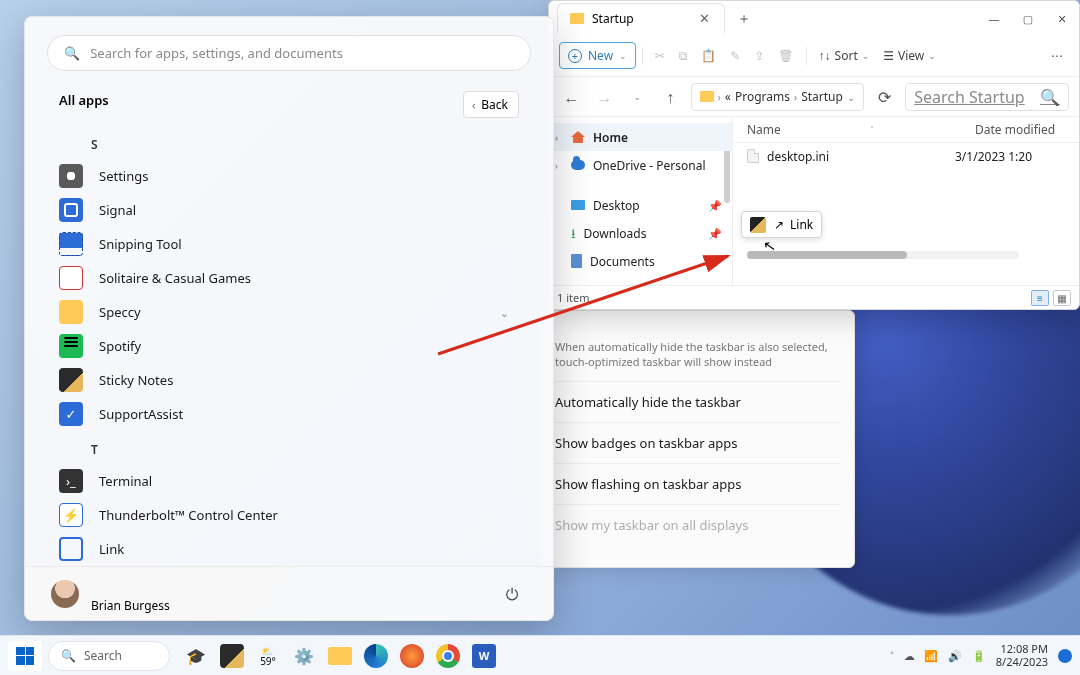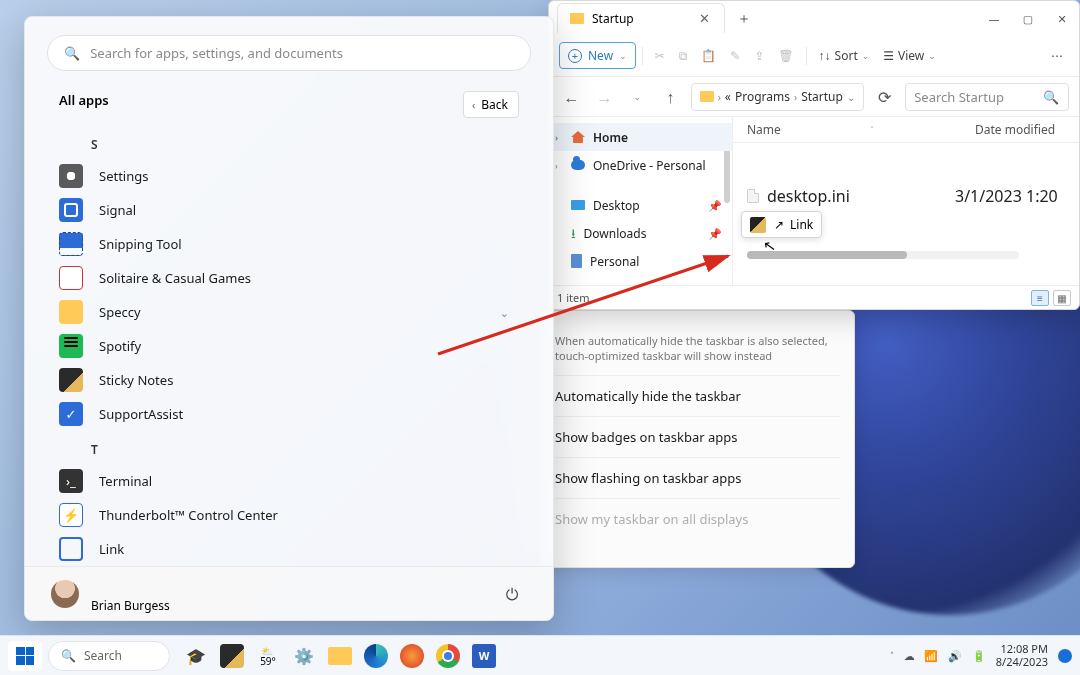--- a/index.html
+++ b/index.html
@@ -8,21 +8,21 @@
 
 .wallpaper { position: absolute; inset: 0; background: linear-gradient(135deg, #b8d0eb 0%, #a0bce0 40%, #8aa8d8 70%, #6b8dc5 100%); }
 .bloom { position: absolute; right: -80px; bottom: 60px; width: 420px; height: 420px; border-radius: 50%;
   background: radial-gradient(circle at 35% 35%, #3b56c0 0%, #2a3f9a 30%, #1a2766 70%, transparent 80%);
   filter: blur(2px); opacity: .9; }
 
 .settings-win { position: absolute; left: 540px; top: 310px; width: 315px; height: 258px; background: #fbfbfb;
   border: 1px solid #e1e1e1; border-radius: 6px; box-shadow: 0 4px 18px rgba(0,0,0,.12);
   padding: 10px 14px; overflow: hidden; font-size: 13px; color: #1a1a1a; }
 .settings-row { padding: 11px 0; border-top: 1px solid #eee; }
-.settings-row small { display: block; color: #777; font-size: 11px; line-height: 1.35; margin-top: 2px; }
+.settings-row small { display: block; color: #777; font-size: 11px; line-height: 1.35; margin-top: 8px; }
 .settings-row:last-child { color: #aeaeae; }
 
 .explorer { position: absolute; left: 548px; top: 0; width: 532px; height: 310px; background: #fff;
   border: 1px solid #d8d8d8; border-radius: 6px; box-shadow: 0 8px 28px rgba(0,0,0,.18);
   display: flex; flex-direction: column; }
 
 .ex-titlebar { display: flex; align-items: center; height: 34px; }
 .ex-tab { display: flex; align-items: center; gap: 8px; height: 30px; padding: 0 10px 0 12px; margin-left: 8px;
   border: 1px solid #e4e4e4; border-bottom: none; border-radius: 6px 6px 0 0; background: #fff;
   font-size: 12px; min-width: 168px; }
@@ -43,21 +43,21 @@
 
 .ex-addr { display: flex; align-items: center; gap: 8px; height: 40px; padding: 0 10px; border-bottom: 1px solid #eee; }
 .navarrow { width: 26px; height: 26px; display: flex; align-items: center; justify-content: center; color: #5b5b5b; }
 .navarrow.dis { color: #c6c6c6; }
 .crumbs { flex: 1; display: flex; align-items: center; gap: 4px; height: 28px; border: 1px solid #e0e0e0; border-radius: 4px; padding: 0 8px; font-size: 12px; color: #333; }
 .crumbs .folder-ic { width: 14px; height: 11px; background: #ffca57; border-radius: 1px; }
 .crumbs .cchev { color: #888; font-size: 10px; }
 .crumbs .cend { margin-left: auto; color: #888; font-size: 10px; }
 .refresh { width: 26px; height: 26px; display: flex; align-items: center; justify-content: center; color: #555; }
 .exsearch { width: 170px; height: 28px; border: 1px solid #e0e0e0; border-radius: 4px; display: flex; align-items: center;
-  padding: 0 8px; font-size: 13px; color: #8a8a8a; }
+  padding: 0 8px; font-size: 16px; color: #8a8a8a; text-decoration: underline; }
 .exsearch .mag { margin-left: auto; }
 
 .ex-body { flex: 1; display: flex; min-height: 0; }
 .ex-nav { width: 184px; border-right: 1px solid #eee; padding: 6px 0; overflow: hidden; position: relative; }
 .navscroll { position: absolute; right: 2px; top: 6px; width: 6px; height: 80px; background: #cfcfcf; border-radius: 3px; }
 .navitem { display: flex; align-items: center; gap: 8px; height: 28px; padding: 0 10px 0 22px; font-size: 12px; color: #222; position: relative; }
 .navitem .car { position: absolute; left: 6px; color: #888; font-size: 9px; }
 .navitem.sel { background: #eef4fa; font-weight: 600; }
 .navgroup-gap { height: 12px; }
 .pinico { margin-left: auto; color: #999; font-size: 11px; }
@@ -66,21 +66,21 @@
 .ic-cloud::before { content: ""; position: absolute; left: 2px; top: -4px; width: 7px; height: 7px; background: #2c7cd6; border-radius: 50%; }
 .ic-desktop { width: 14px; height: 10px; background: #3a9ee6; border-radius: 1px; }
 .ic-dl { color: #2e9e5b; font-size: 13px; line-height: 1; }
 .ic-doc { width: 11px; height: 14px; background: #5a8fd6; border-radius: 1px; }
 
 .ex-list { flex: 1; display: flex; flex-direction: column; position: relative; }
 .listhead { display: flex; align-items: center; height: 26px; font-size: 12px; color: #555; border-bottom: 1px solid #eee; }
 .colname { padding-left: 14px; width: 210px; display: flex; align-items: center; gap: 90px; }
 .colname .sort { color: #888; font-size: 9px; }
 .coldate { flex: 1; margin-left: 32px; }
-.filerow { display: flex; align-items: center; height: 26px; padding-left: 14px; font-size: 16px; color: #222; margin-top: 40px; }
+.filerow { display: flex; align-items: center; height: 26px; padding-left: 14px; font-size: 12px; color: #222; }
 .filerow .fic { width: 12px; height: 14px; background: #f4f4f4; border: 1px solid #d0d0d0; border-radius: 1px; margin-right: 8px; position: relative; }
 .filerow .fic::after { content: ""; position: absolute; right: -1px; top: -1px; width: 4px; height: 4px; background: #fff; border-left: 1px solid #d0d0d0; border-bottom: 1px solid #d0d0d0; }
 .filerow .fname { width: 188px; }
 .droptag { position: absolute; left: 8px; top: 94px; display: flex; align-items: center; gap: 6px;
   border: 1px solid #d4d4d4; border-radius: 4px; padding: 4px 8px; background: #fff; font-size: 12px;
   box-shadow: 0 2px 6px rgba(0,0,0,.12); }
 .droptag .thumb { width: 16px; height: 16px; background: linear-gradient(135deg,#222 50%,#e6b85c 50%); border-radius: 2px; margin-right: 2px; }
 .cursor { position: absolute; left: 30px; top: 118px; font-size: 15px; color: #000; transform: rotate(-10deg); }
 
 .ex-status { height: 24px; border-top: 1px solid #eee; display: flex; align-items: center; padding: 0 8px; font-size: 11px; color: #555; gap: 9px; }
@@ -266,21 +266,21 @@
         <span>Desktop</span>
         <span class="pinico">📌</span>
       </div>
       <div class="navitem">
         <span class="ic-dl">⭳</span>
         <span>Downloads</span>
         <span class="pinico">📌</span>
       </div>
       <div class="navitem">
         <span class="ic-doc"></span>
-        <span>Personal</span>
+        <span>Documents</span>
         <span class="pinico">📌</span>
       </div>
     </div>
 
     <div class="ex-list">
       <div class="listhead">
         <div class="colname">
           <span>Name</span>
           <span class="sort">˄</span>
         </div>

